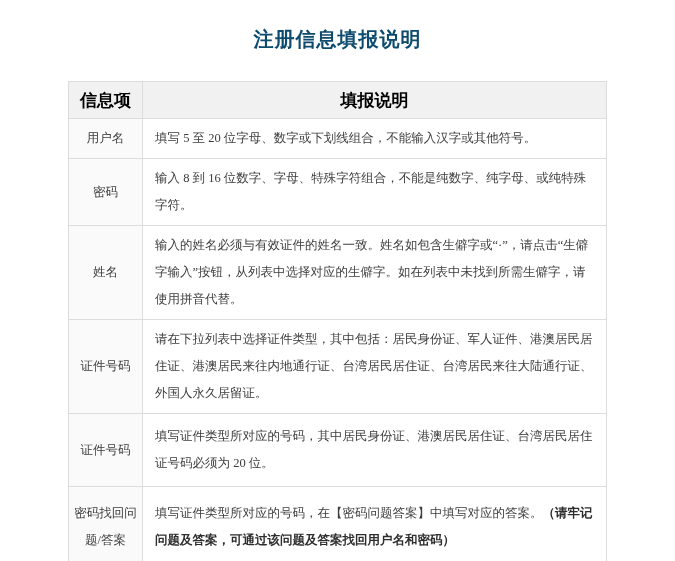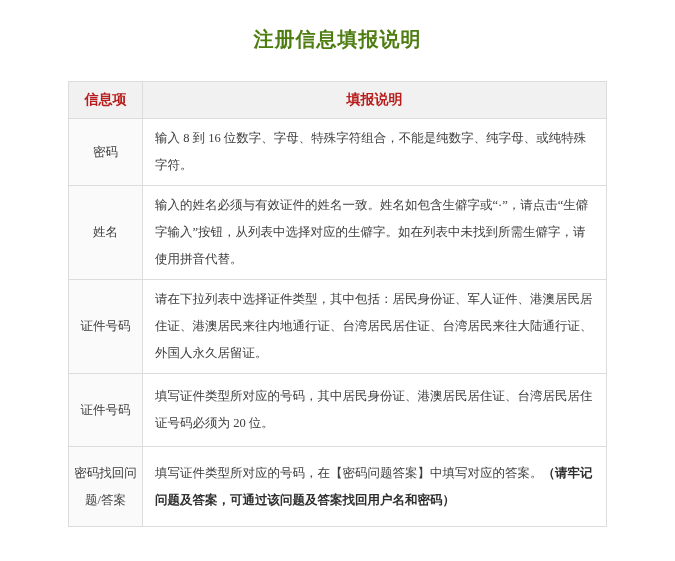--- a/index.html
+++ b/index.html
@@ -8,45 +8,45 @@
     height: 561px;
     background: #ffffff;
     font-family: "Liberation Serif", "DejaVu Serif", serif;
     overflow: hidden;
   }
   .page-title {
     margin-top: 27px;
     text-align: center;
     font-size: 20px;
     font-weight: bold;
-    color: #4d7c0f;
+    color: #0c4a6e;
     letter-spacing: 1px;
     line-height: 24px;
   }
   .info-table {
     width: 539px;
     margin: 30px auto 0 auto;
     border-collapse: collapse;
     table-layout: fixed;
     font-size: 12.5px;
     color: #3d3d3d;
   }
   .info-table th,
   .info-table td {
     border: 1px solid #dcdcdc;
     vertical-align: middle;
   }
   .info-table col.c-item { width: 74px; }
   .info-table th {
     background: #f1f1f1;
-    font-size: 14px;
+    font-size: 17px;
     font-weight: bold;
     height: 37px;
     text-align: center;
-    color: #b91c1c;
+    color: #000000;
   }
   .cell-label {
     background: #fafafa;
     text-align: center;
     padding: 5px 4px;
     line-height: 27px;
   }
   .cell-desc {
     background: #ffffff;
     text-align: left;
@@ -71,20 +71,26 @@
     <col class="c-desc">
   </colgroup>
   <thead>
     <tr>
       <th>信息项</th>
       <th>填报说明</th>
     </tr>
   </thead>
   <tbody>
     <tr class="r-1line">
+      <td class="cell-label">用户名</td>
+      <td class="cell-desc">
+        <span>填写 5 至 20 位字母、数字或下划线组合，不能输入汉字或其他符号。</span>
+      </td>
+    </tr>
+    <tr class="r-1line">
       <td class="cell-label">密码</td>
       <td class="cell-desc">
         <span>输入 8 到 16 位数字、字母、特殊字符组合，不能是纯数字、纯字母、或纯特殊字符。</span>
       </td>
     </tr>
     <tr class="r-3line">
       <td class="cell-label">姓名</td>
       <td class="cell-desc">
         <span>输入的姓名必须与有效证件的姓名一致。姓名如包含生僻字或“·”，请点击“生僻字输入”按钮，从列表中选择对应的生僻字。如在列表中未找到所需生僻字，请使用拼音代替。</span>
       </td>

